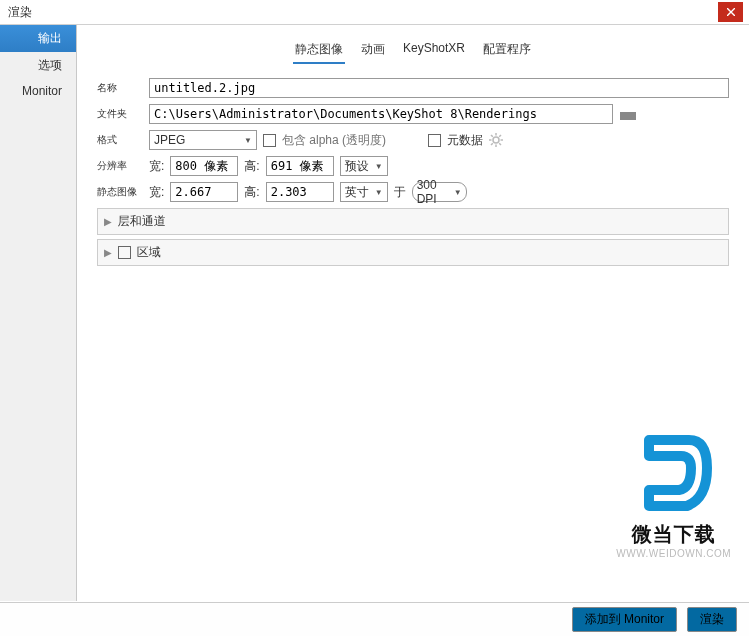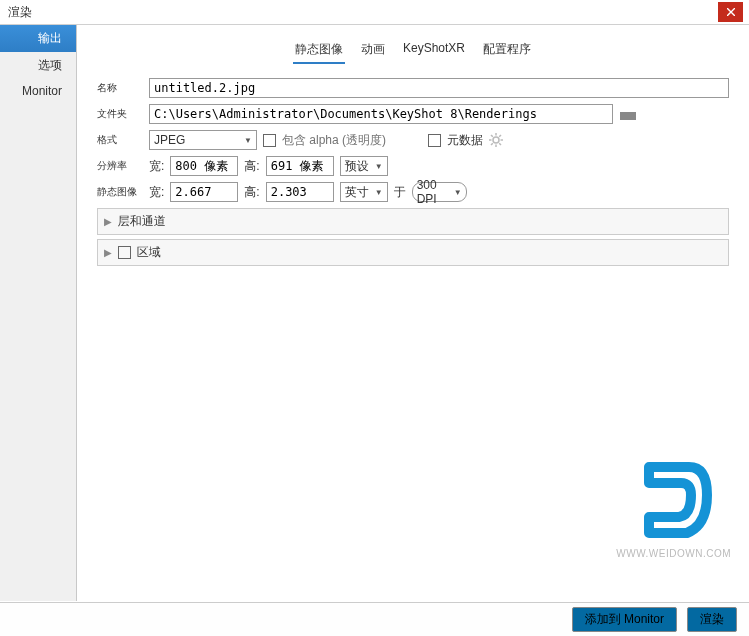--- a/index.html
+++ b/index.html
@@ -142,20 +142,21 @@
     <div class="section-header">
       <span class="expand-icon">▶</span>
       <span class="checkbox"></span>
       <span>区域</span>
     </div>
 
     <div class="watermark">
       <svg width="90" height="90" viewBox="0 0 90 90">
         <path d="M20 12 L60 12 Q78 12 78 40 Q78 70 58 78 L20 78 L20 62 L50 62 Q62 60 62 40 Q62 28 52 28 L20 28 Z" fill="none" stroke="#1593d6" stroke-width="10" stroke-linejoin="round"></path>
       </svg>
+      <div class="watermark-text">微当下载</div>
       <div class="watermark-url">WWW.WEIDOWN.COM</div>
     </div>
   </div>
 </div>
 
 <div class="footer">
   <button class="btn">添加到 Monitor</button>
   <button class="btn">渲染</button>
 </div>
 

